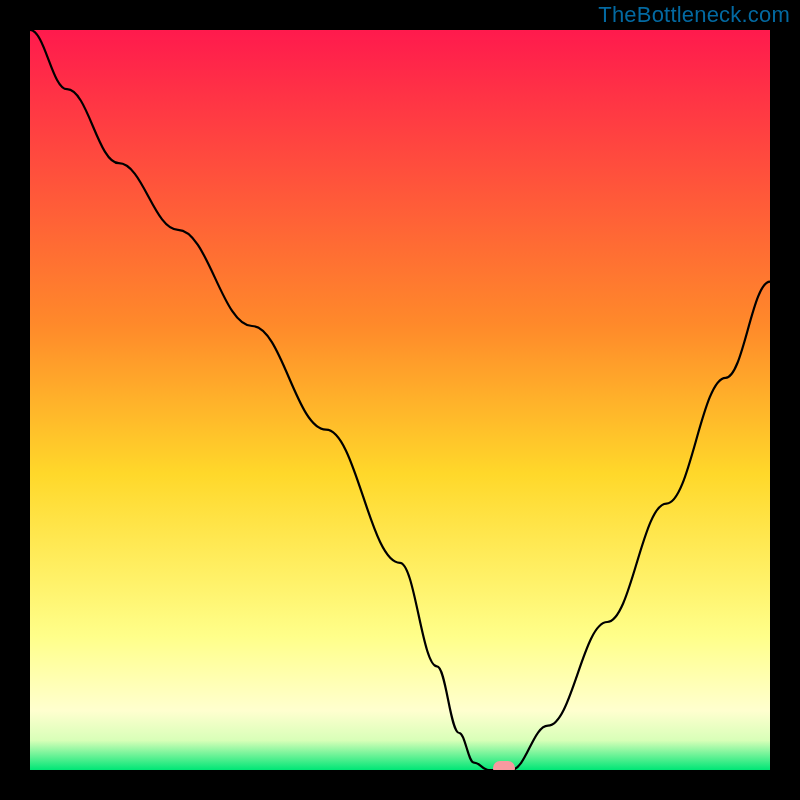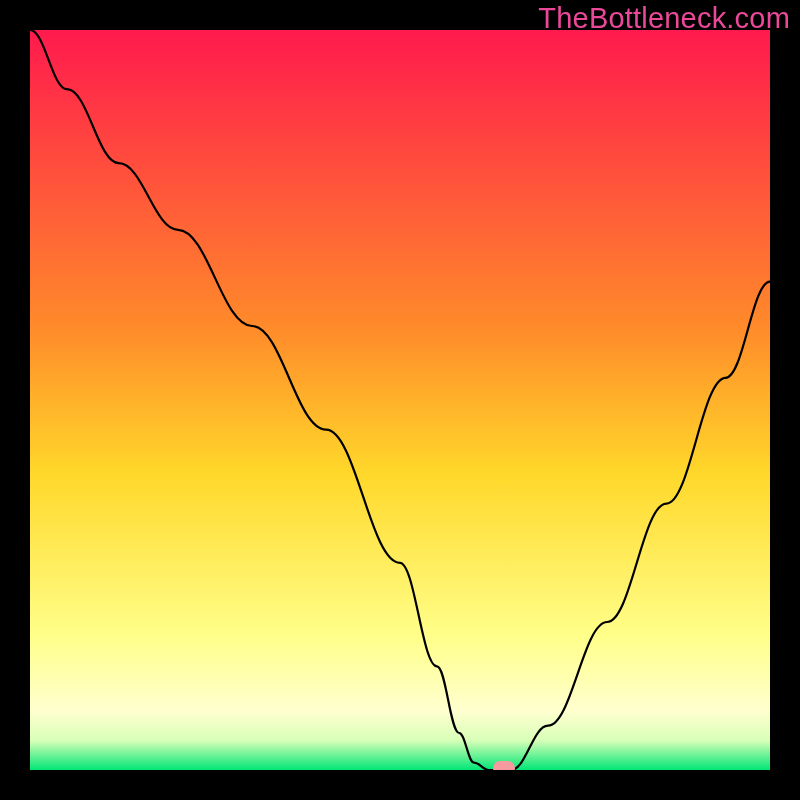--- a/index.html
+++ b/index.html
@@ -14,22 +14,22 @@
   .frame {
     position: relative;
     width: 800px;
     height: 800px;
     background: #000;
   }
   .watermark {
     position: absolute;
     top: 2px;
     right: 10px;
-    color: #ec4899;
-    font-size: 29px;
+    color: #0369a1;
+    font-size: 22px;
     font-weight: 500;
     letter-spacing: 0.2px;
     z-index: 3;
   }
   .plot-area {
     position: absolute;
     left: 30px;
     top: 30px;
     width: 740px;
     height: 740px;

